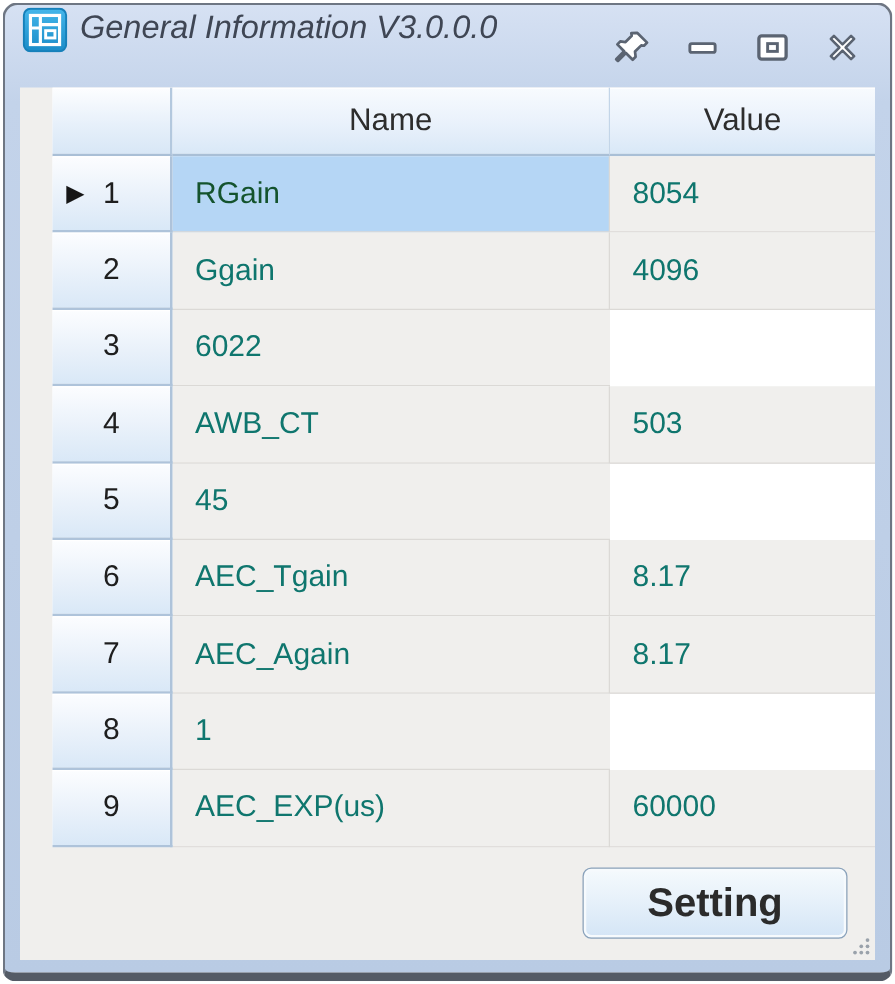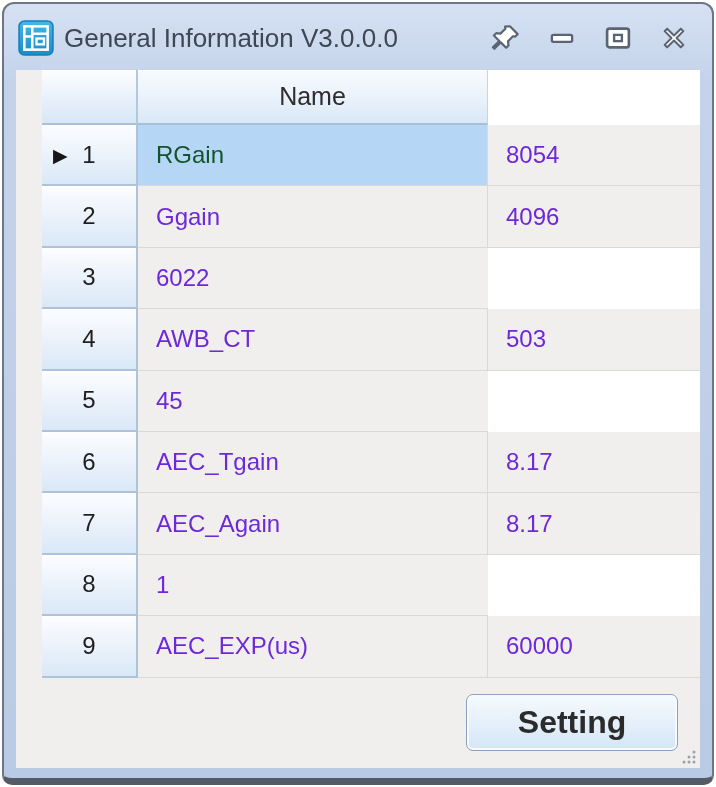--- a/index.html
+++ b/index.html
@@ -10,21 +10,21 @@
   }
   
   .window{
     position:absolute;left:2px;top:2px;width:708px;height:774px;
     border:2px solid #6e7683;border-bottom:7px solid #545b66;
     border-radius:12px 12px 10px 10px;
     background:linear-gradient(180deg,#d6e1f3 0%,#c3d3ea 10%,#b9cbe4 100%);
     display:flex;flex-direction:column;overflow:hidden;
   }
   
-  .titlebar{height:64px;display:flex;align-items:center;padding:2px 22px 0 14px;flex:0 0 auto;}
+  .titlebar{height:64px;display:flex;padding:2px 22px 0 14px;flex:0 0 auto;font-style:italic;}
   .app-icon{width:36px;height:36px;flex:0 0 auto;}
   .title{font-size:26px;color:#3f4654;margin-left:10px;flex:1;white-space:nowrap;overflow:hidden;}
   .controls{display:flex;align-items:center;gap:24px;}
   .ctrl{width:32px;height:30px;display:flex;align-items:center;justify-content:center;cursor:default;}
   .ctrl svg{width:30px;height:28px;}
   
   .content{margin:0 12px;height:698px;flex:0 0 auto;background:#f0efed;display:flex;flex-direction:column;overflow:hidden;}
   .datagrid{flex:0 0 auto;display:flex;flex-direction:column;background:#ffffff;margin-left:26px;}
   .ghead,.grow{display:grid;grid-template-columns:96px 350px 1fr;}
   .ghead{height:55px;}
@@ -49,21 +49,21 @@
     border-right:2px solid #aec3da;border-bottom:2px solid #aec3da;
     box-shadow:inset 0 1px 0 #ffffff;
   }
   .arrow{
     position:absolute;left:11px;top:50%;transform:translateY(-50%);
     font-size:19px;color:#161616;display:none;line-height:1;
   }
   .arrow.show{display:block;}
   .cell{
     display:flex;align-items:center;padding-left:18px;
-    font-size:24px;color:#6d28d9;background:#f0efed;
+    font-size:24px;color:#0f766e;background:#f0efed;
     border-bottom:1px solid #dbd9d6;overflow:hidden;white-space:nowrap;
   }
   .cell.namec{border-right:1px solid #dbd9d6;}
   .cell.selected{background:#b5d6f5;color:#14532d;}
   
   .gfooter{flex:1;position:relative;background:#f0efed;display:flex;justify-content:flex-end;align-items:flex-start;padding:16px 22px 0 0;}
   .setting-btn{
     width:210px;height:55px;border-radius:7px;border:1px solid #8aa2bb;
     background:linear-gradient(180deg,#f5fafd 0%,#e7f1fa 45%,#d4e5f6 100%);
     box-shadow:inset 0 0 0 2px #f6fafd;
@@ -116,20 +116,21 @@
         </svg>
       </div>
     </div>
   </div>
 
   <div class="content">
     <div class="datagrid">
       <div class="ghead">
         <div class="corner"></div>
         <div class="colhdr name-col">Name</div>
+        <div class="colhdr value-col">Value</div>
       </div>
       <div id="rows">
           <div class="grow">
     <div class="rowhdr">
       <span class="arrow show">▶</span>
       <span>1</span>
     </div>
     <div class="cell namec selected">RGain</div>
     <div class="cell valc">8054</div>
   </div>

